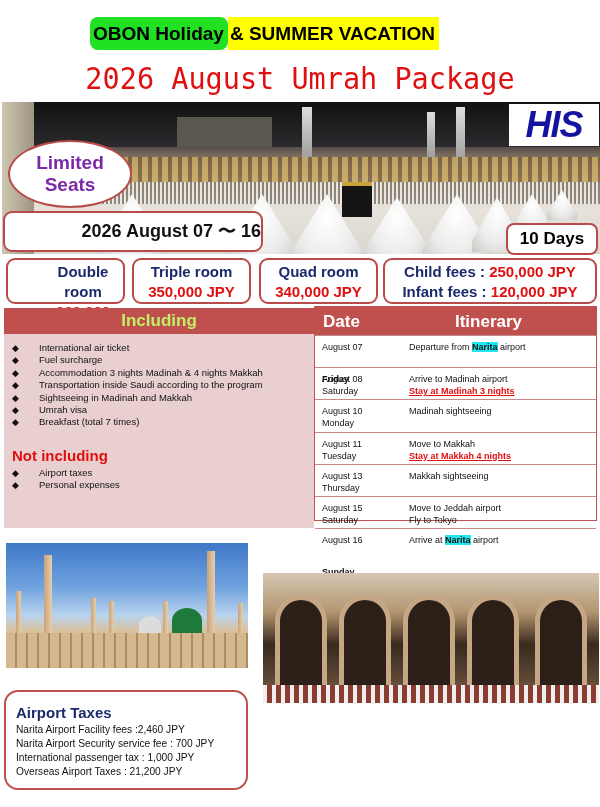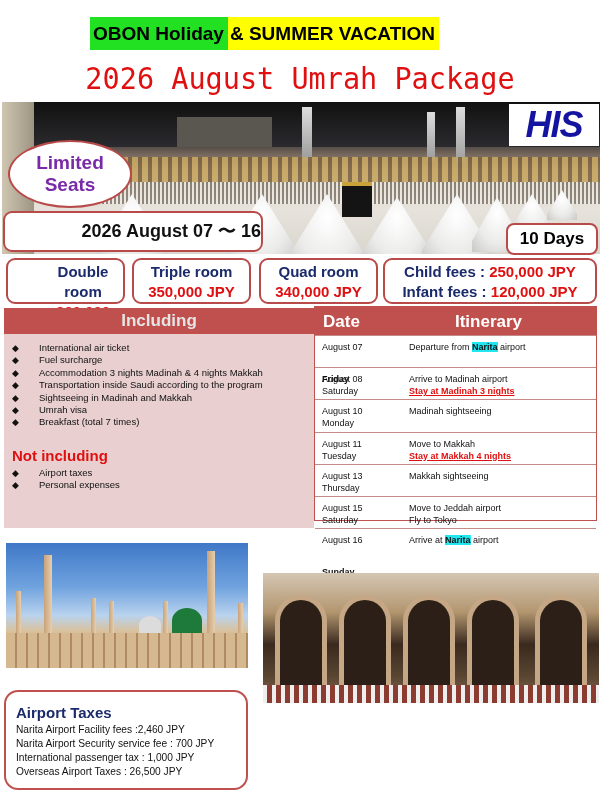--- a/index.html
+++ b/index.html
@@ -1,20 +1,20 @@
 <!DOCTYPE html>
 <html><head>
 <meta charset="utf-8">
 <style>
   * { box-sizing: border-box; margin: 0; padding: 0; }
   html, body { width: 600px; height: 807px; background: #ffffff; overflow: hidden; }
   body { position: relative; font-family: "Liberation Sans", "DejaVu Sans", sans-serif; color: #111; }
 
   .top-banner { position: absolute; left: 90px; top: 17px; height: 33px; display: flex; }
-  .banner-green { background: #22e022; color: #000; font-weight: bold; font-size: 19px; line-height: 33px; padding: 0 4px 0 3px; }
+  .banner-green { background: #22e022; color: #000; font-weight: bold; font-size: 19px; line-height: 33px; padding: 0 4px 0 3px; border-radius: 8px; }
   .banner-yellow { background: #ffff00; color: #000; font-weight: bold; font-size: 19px; line-height: 33px; padding: 0 4px 0 2px; }
 
   .main-title { position: absolute; left: 0; width: 600px; top: 58px; text-align: center; color: #e01010;
     font-family: "DejaVu Sans Mono", "Liberation Mono", monospace; font-size: 31px; letter-spacing: 0px; line-height: 40px; transform: scaleX(0.92); }
 
   .hero { position: absolute; left: 2px; top: 102px; width: 598px; height: 152px; overflow: hidden;
     background: linear-gradient(180deg, #1c1a20 0%, #3a3436 25%, #8a7a6a 38%, #bfb29c 45%, #d8cfc0 55%, #e7e3dc 70%, #d9d6ce 100%); }
   .hero .sky-glow { position: absolute; left: 0; top: 0; width: 100%; height: 45px; background: linear-gradient(180deg, #111 0%, #2b2a2e 100%); }
   .hero .tower { position: absolute; background: linear-gradient(180deg, #ddd, #999); }
   .hero .arcade { position: absolute; left: 100px; top: 55px; width: 500px; height: 25px;
@@ -40,21 +40,21 @@
 
   .price-box { position: absolute; top: 258px; height: 46px; background: #fff; border: 2px solid #b94a4a; border-radius: 9px;
     text-align: center; font-weight: bold; }
   .price-box .room { color: #1a2a6a; font-size: 15px; line-height: 20px; margin-top: 2px; }
   .price-box .price { color: #e01010; font-size: 15px; line-height: 20px; }
   .fee-line { font-size: 15px; line-height: 20px; }
   .fee-line .lbl { color: #1a2a6a; }
   .fee-line .val { color: #e01010; }
 
   .including-panel { position: absolute; left: 4px; top: 308px; width: 310px; height: 220px; background: #e9cfd0; }
-  .including-head { height: 26px; background: #c0504d; color: #e5e5e5; font-weight: bold; font-size: 17px; line-height: 26px; text-align: center; }
+  .including-head { height: 26px; background: #c0504d; color: #bef264; font-weight: bold; font-size: 17px; line-height: 26px; text-align: center; }
   .inc-list { list-style: none; padding: 8px 0 0 8px; }
   .inc-list li { font-size: 9.5px; line-height: 12.4px; color: #111; display: flex; }
   .inc-list li .bullet { width: 27px; font-size: 9px; }
   .not-inc-title { color: #e01010; font-weight: bold; font-size: 15px; padding: 18px 0 0 8px; line-height: 18px; }
 
   .itin { position: absolute; left: 314px; top: 306px; width: 283px; height: 215px; background: #fff; border: 1px solid #c0504d; }
   .itin-head { height: 28px; background: #c0504d; color: #fff; font-weight: bold; display: flex; }
   .itin-head .c1 { width: 86px; padding-left: 8px; font-size: 17px; line-height: 30px; }
   .itin-head .c2 { flex: 1; text-align: center; font-size: 17px; line-height: 30px; padding-right: 20px; }
   .itin-row { display: flex; height: 32.2px; border-top: 1px solid #c58a89; padding-top: 5px; }
@@ -278,14 +278,14 @@
   <div class="arch" style="left:204px;"></div>
   <div class="arch" style="left:272px;"></div>
   <div class="floor"></div>
 </div>
 
 <div class="airport-box">
   <div class="ttl">Airport Taxes</div>
   <div class="ln">Narita Airport Facility fees :2,460 JPY</div>
   <div class="ln">Narita Airport Security service fee : 700 JPY</div>
   <div class="ln">International passenger tax : 1,000 JPY</div>
-  <div class="ln">Overseas Airport Taxes :  26,500 JPY</div>
+  <div class="ln">Overseas Airport Taxes :  21,200 JPY</div>
 </div>
 
 </body></html>

